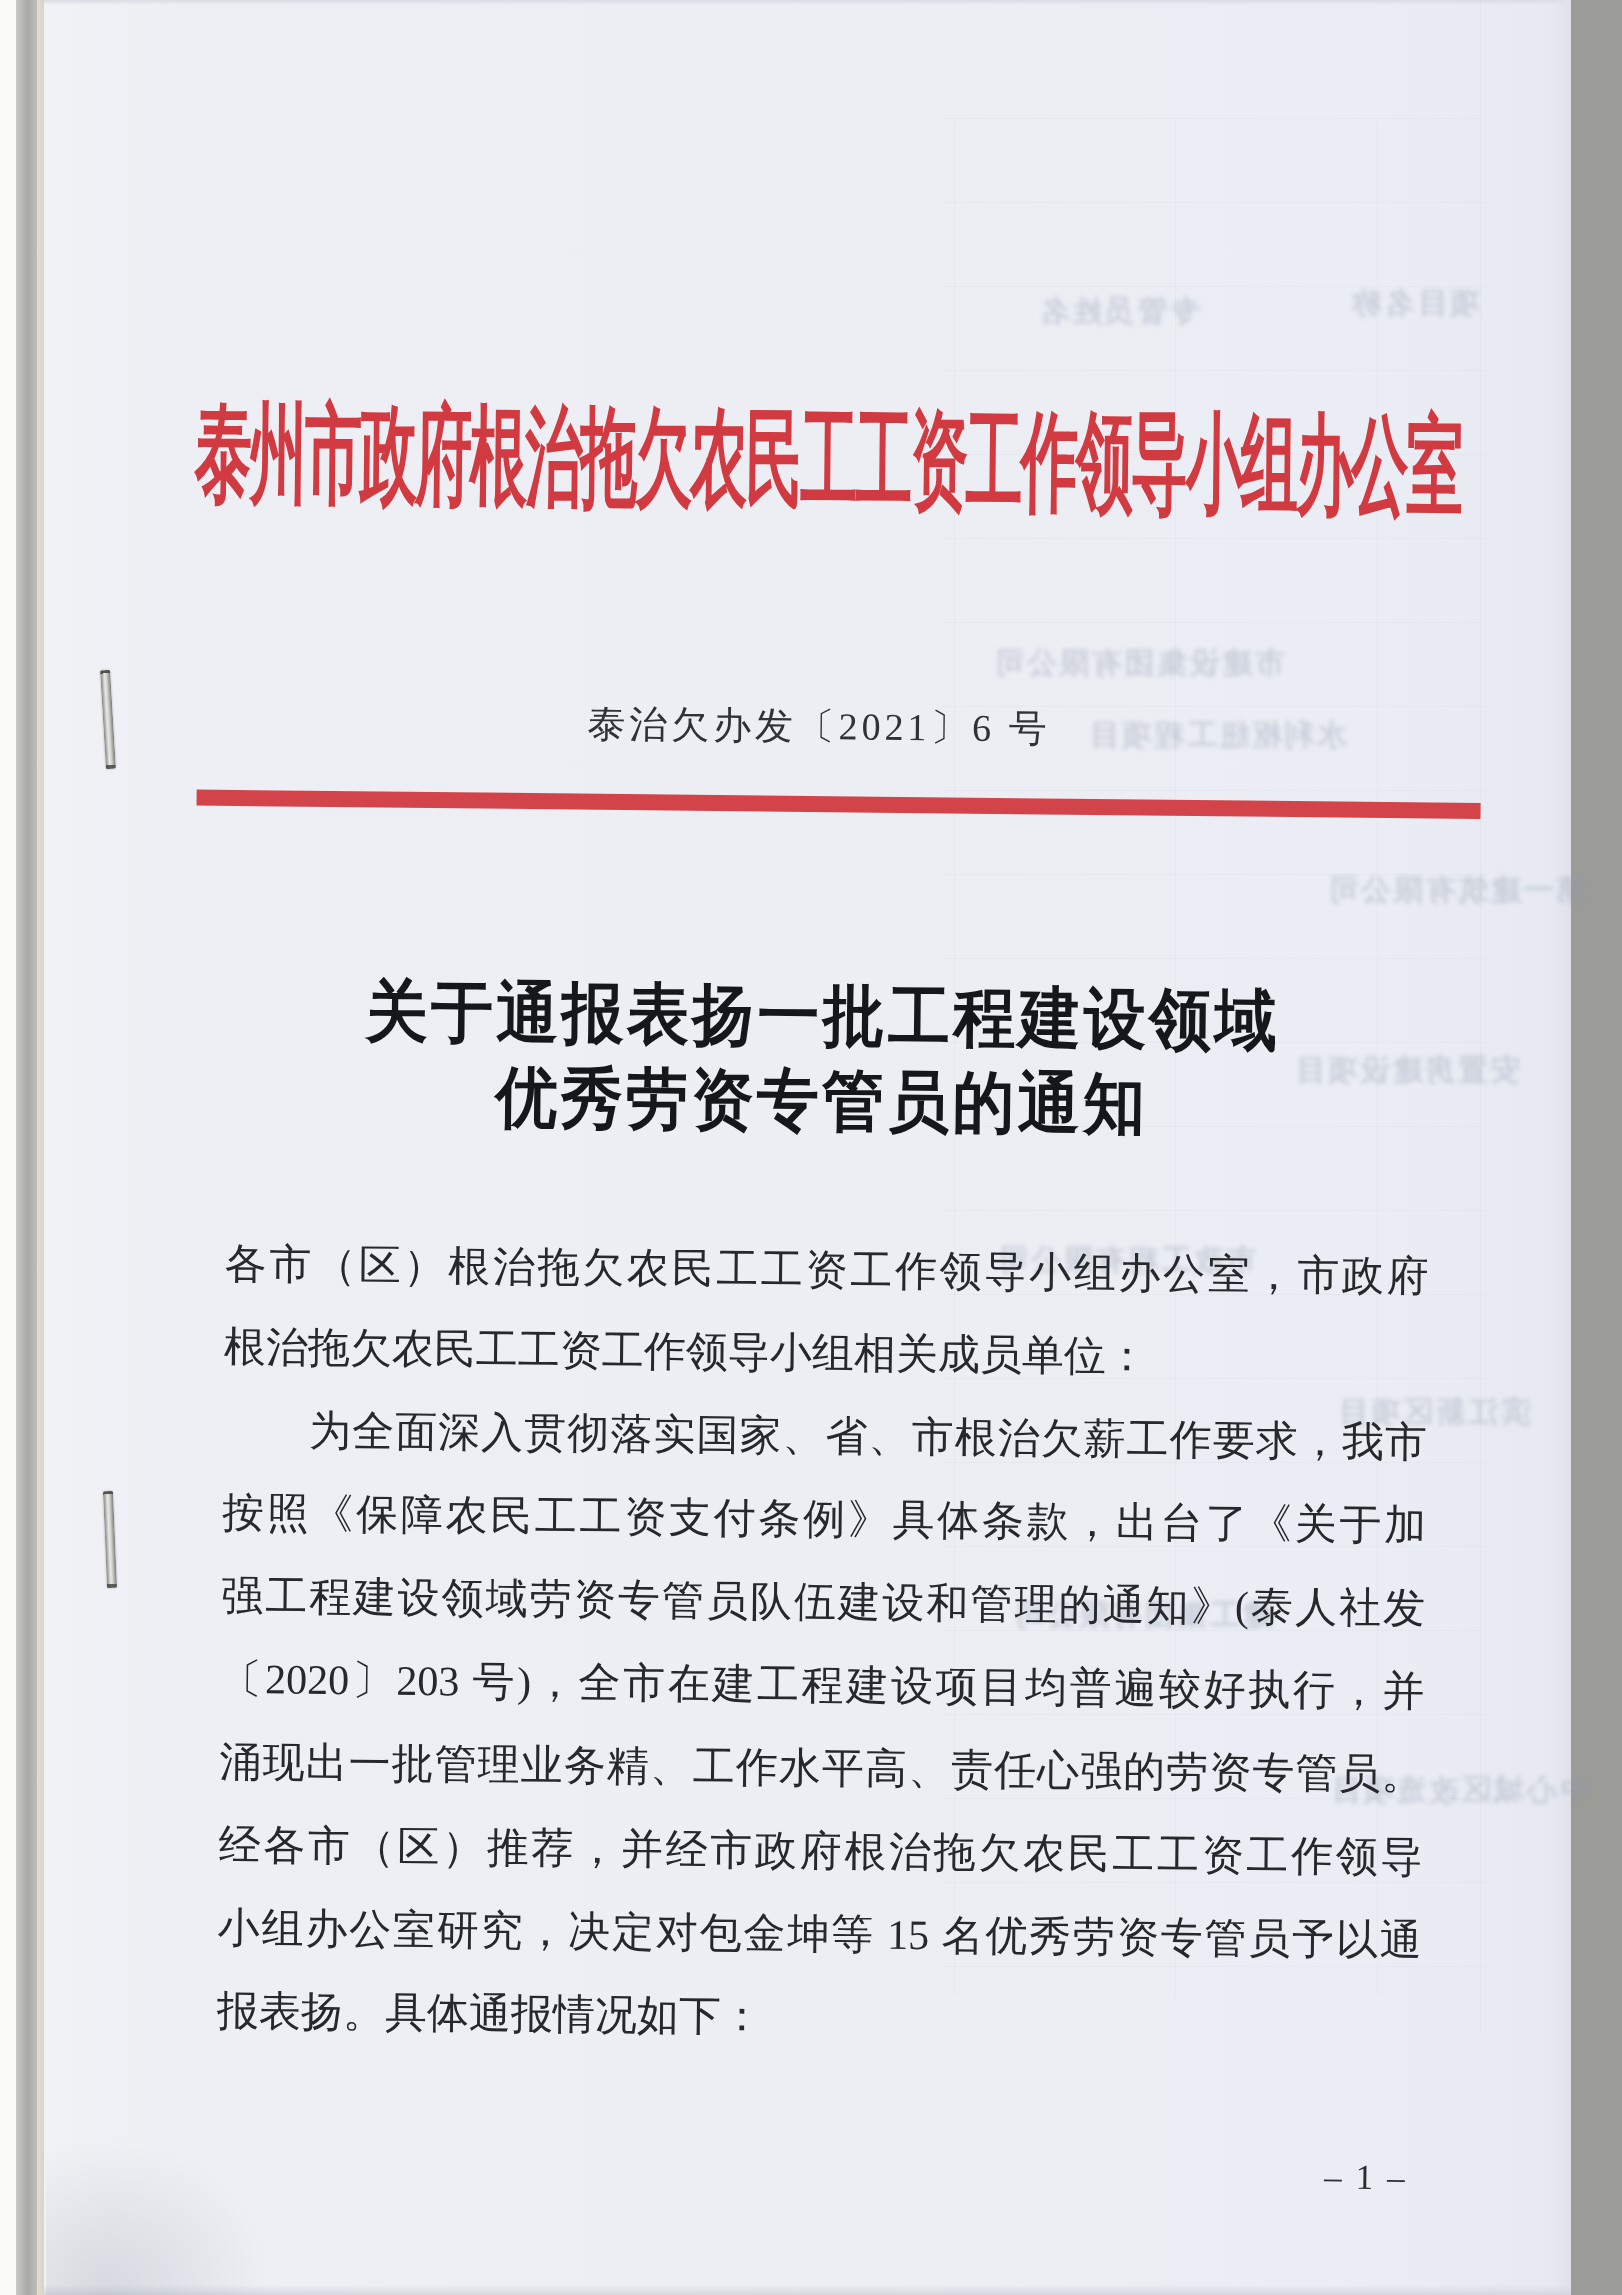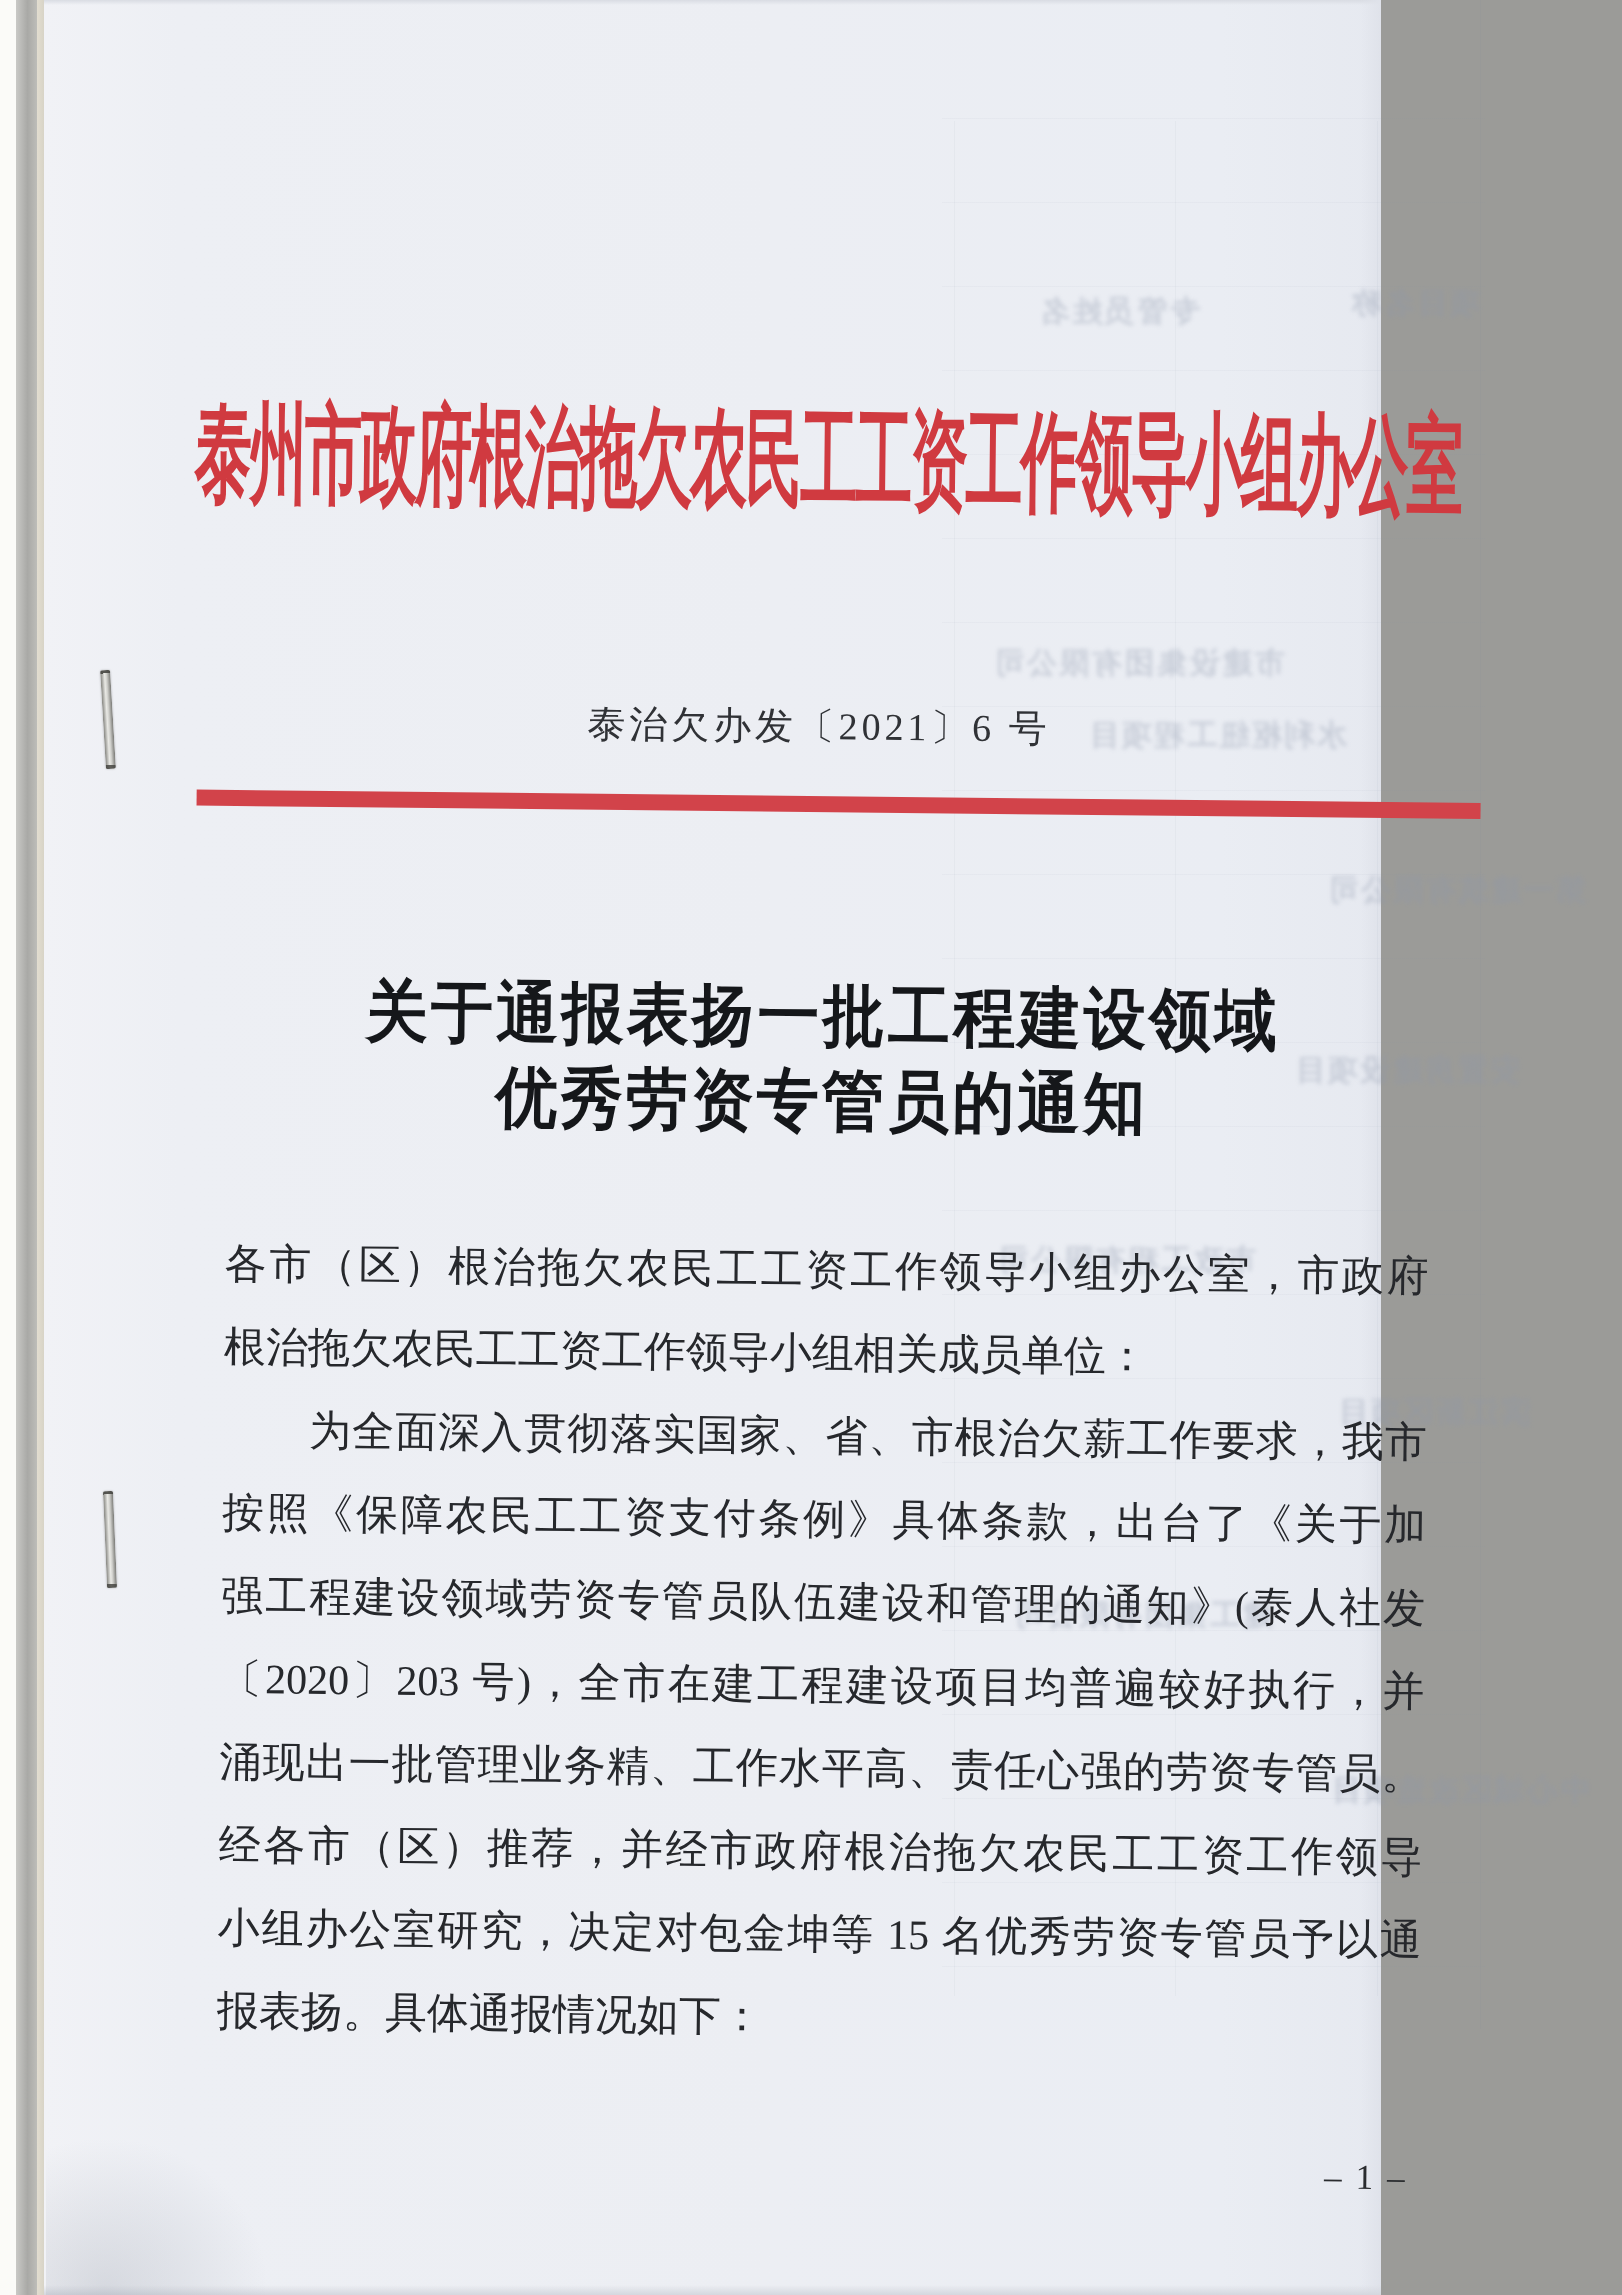--- a/index.html
+++ b/index.html
@@ -1,16 +1,16 @@
 <!DOCTYPE html>
 <html style="font-size:10.5px"><head>
 <meta charset="utf-8">
 <style>
   html,body{margin:0;padding:0;background:#9b9b98;overflow:hidden;}
-  #page{position:relative;width:1381px;height:2295px;background:#fbfbf9;
+  #page{position:relative;width:1571px;height:2295px;background:#fbfbf9;
         font-family:"Liberation Serif","DejaVu Serif",serif;}
 
   
   .edge-left-white{position:absolute;left:0;top:0;width:15.7px;height:100%;
       background:#fbfbf8;}
   .edge-left-gray{position:absolute;left:15.7px;top:0;width:21px;height:100%;
       background:linear-gradient(90deg,#c9c9c6,#a9a9a6 55%,#bdbdb9);}
   .edge-left-beige{position:absolute;left:37px;top:0;width:7.9px;height:100%;
       background:linear-gradient(90deg,#e2ddd0,#d6d2c5);}
 

